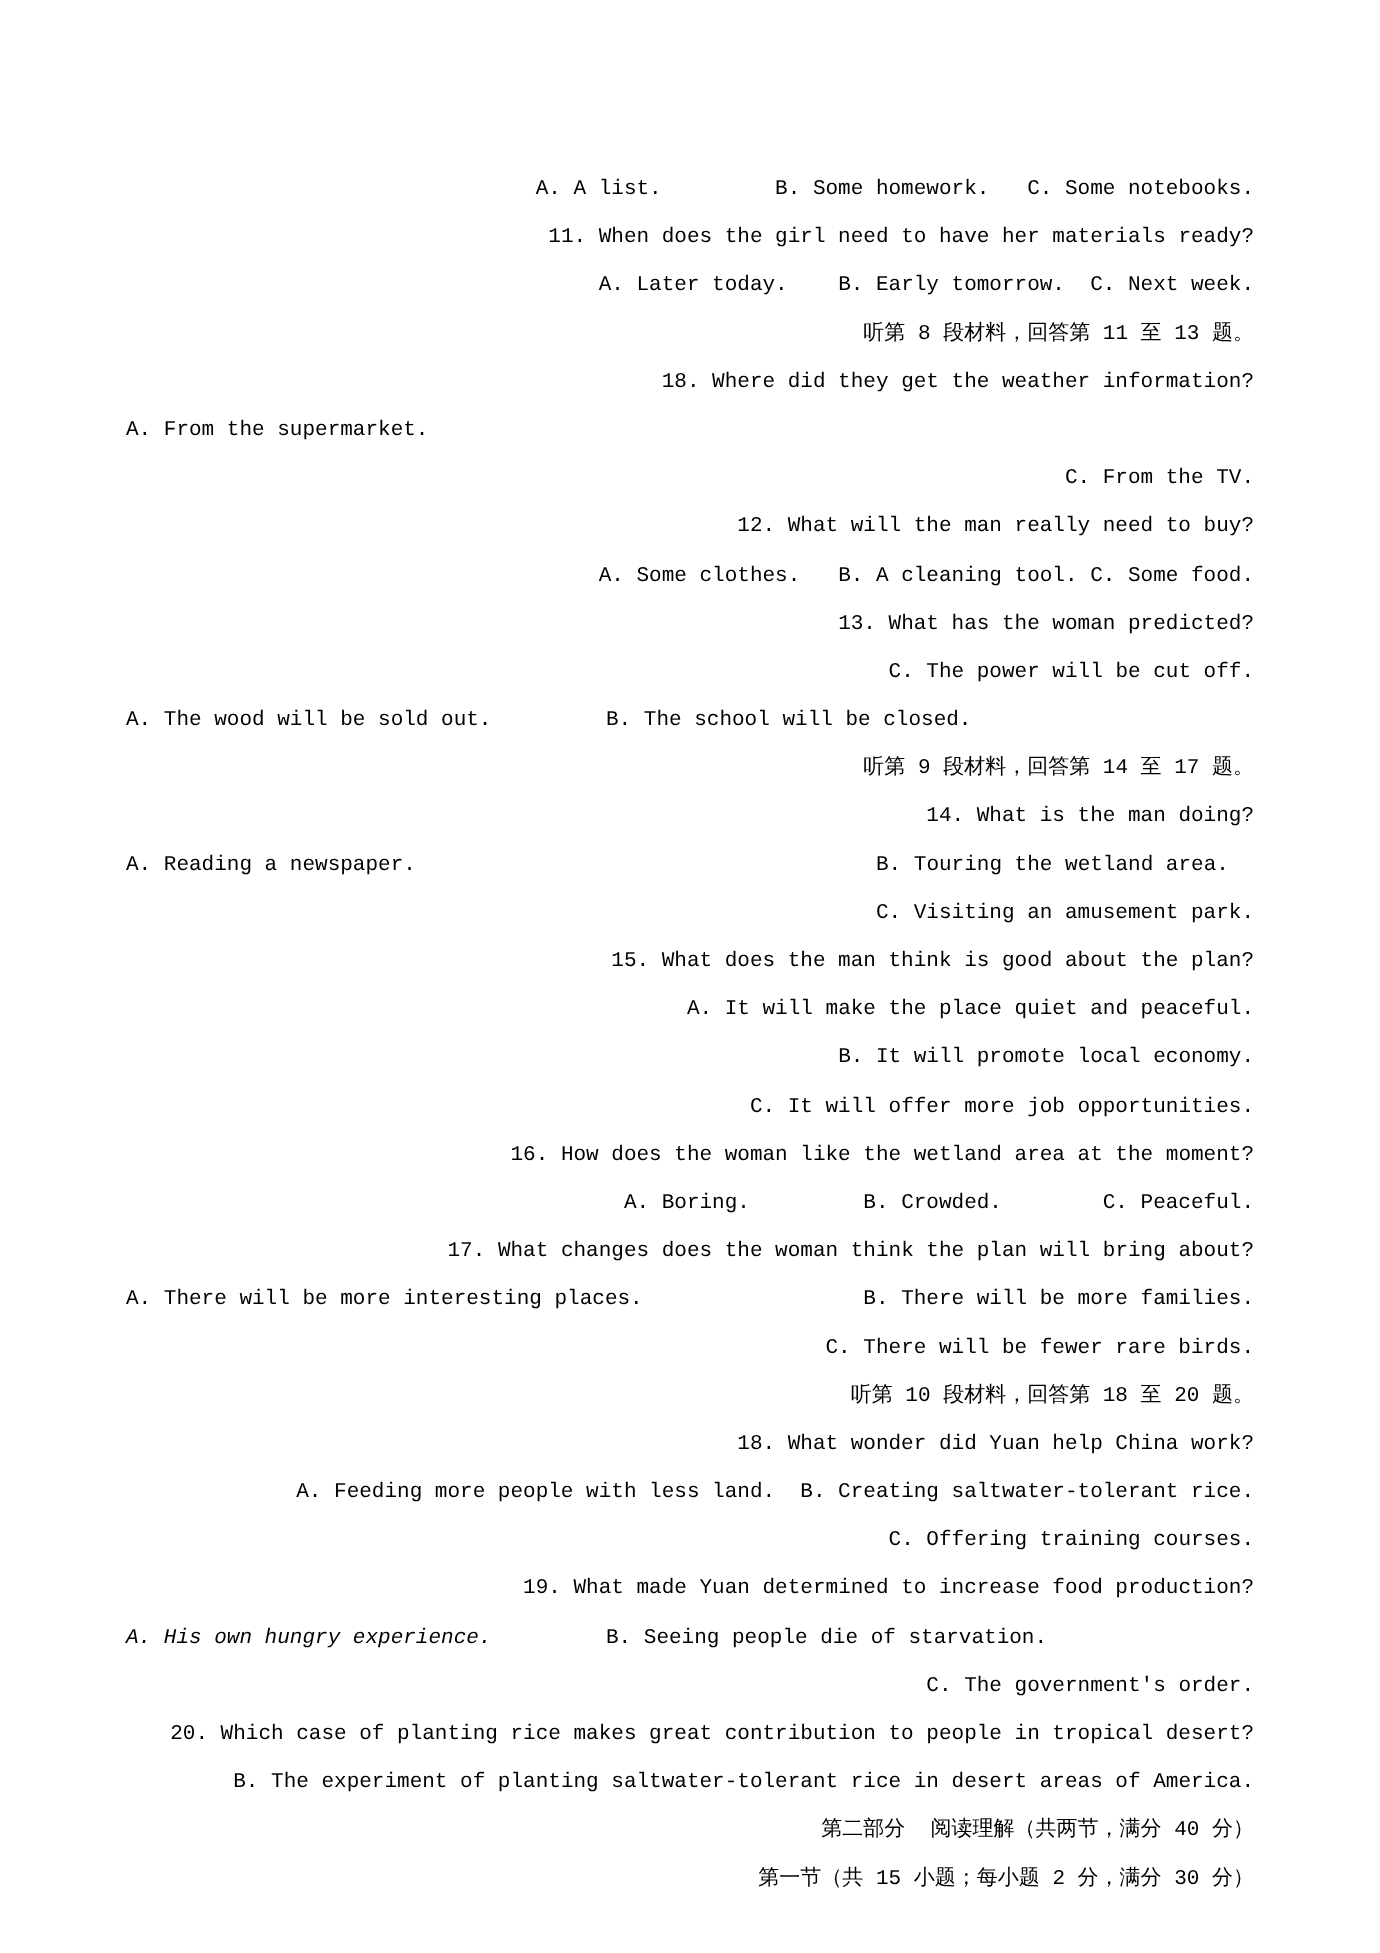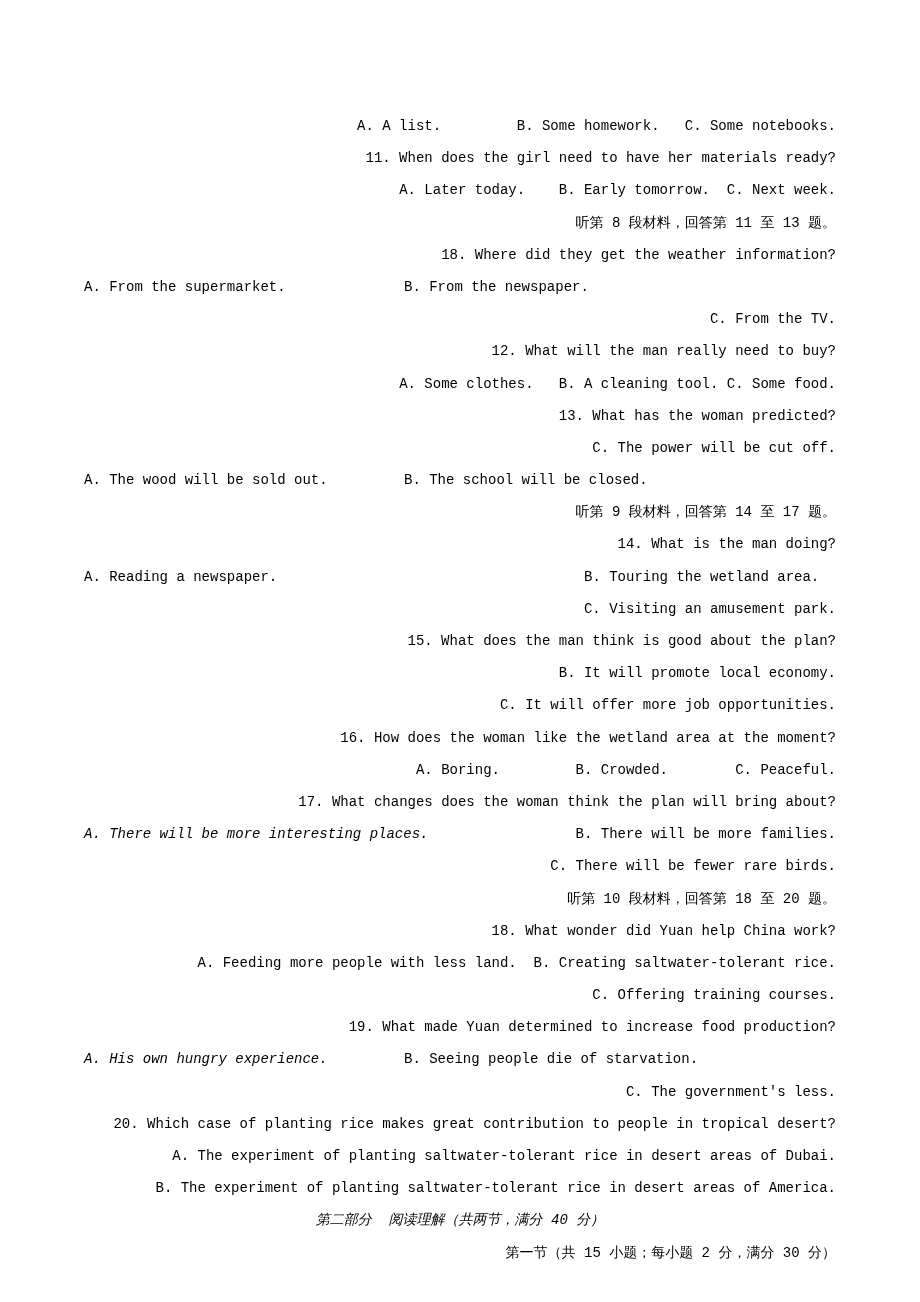--- a/index.html
+++ b/index.html
@@ -14,22 +14,21 @@
       font-size: 14px;
       color: #000000;
       padding: 110px 84px 50px 84px;
       line-height: 2.3;
     }
     .line {
       white-space: pre;
       font-family: "Courier New", "SimSun", monospace;
     }
     .center {
-      text-align: center;
-      font-style: italic;
+      text-align: right;
     }
     .single-col {
       display: block;
       text-align: right;
     }
     .two-col {
       display: flex;
       align-items: center;
     }
     .col-right {
@@ -38,44 +37,44 @@
   </style>
 </head>
 <body>
 
 <div id="content">
     <div class="line single-col">A. A list.         B. Some homework.   C. Some notebooks.</div>
     <div class="line single-col">11. When does the girl need to have her materials ready?</div>
     <div class="line single-col">A. Later today.    B. Early tomorrow.  C. Next week.</div>
     <div class="line single-col">听第 8 段材料，回答第 11 至 13 题。</div>
     <div class="line single-col">18. Where did they get the weather information?</div>
-    <div class="line two-col"><span style="display: inline-block; width: 320px;">A. From the supermarket.</span><span class="col-right">B. From the newspaper.</span></div>
+    <div class="line two-col"><span style="display: inline-block; width: 320px;">A. From the supermarket.</span></div>
     <div class="line single-col">C. From the TV.</div>
     <div class="line single-col">12. What will the man really need to buy?</div>
     <div class="line single-col">A. Some clothes.   B. A cleaning tool. C. Some food.</div>
     <div class="line single-col">13. What has the woman predicted?</div>
     <div class="line single-col">C. The power will be cut off.</div>
     <div class="line two-col"><span style="display: inline-block; width: 320px;">A. The wood will be sold out.</span><span class="col-right">B. The school will be closed.</span></div>
     <div class="line single-col">听第 9 段材料，回答第 14 至 17 题。</div>
     <div class="line single-col">14. What is the man doing?</div>
     <div class="line two-col"><span style="display: inline-block; width: 500px;">A. Reading a newspaper.</span><span class="col-right">B. Touring the wetland area.</span></div>
     <div class="line single-col">C. Visiting an amusement park.</div>
     <div class="line single-col">15. What does the man think is good about the plan?</div>
+    <div class="line single-col">A. It will make the place quiet and peaceful.</div>
     <div class="line single-col">B. It will promote local economy.</div>
     <div class="line single-col">C. It will offer more job opportunities.</div>
     <div class="line single-col">16. How does the woman like the wetland area at the moment?</div>
     <div class="line single-col">A. Boring.         B. Crowded.        C. Peaceful.</div>
     <div class="line single-col">17. What changes does the woman think the plan will bring about?</div>
-    <div class="line two-col"><span style="display: inline-block; width: 500px; font-style: italic;">A. There will be more interesting places.</span><span class="col-right">B. There will be more families.</span></div>
+    <div class="line two-col"><span style="display: inline-block; width: 500px;">A. There will be more interesting places.</span><span class="col-right">B. There will be more families.</span></div>
     <div class="line single-col">C. There will be fewer rare birds.</div>
     <div class="line single-col">听第 10 段材料，回答第 18 至 20 题。</div>
     <div class="line single-col">18. What wonder did Yuan help China work?</div>
     <div class="line single-col">A. Feeding more people with less land.  B. Creating saltwater-tolerant rice.</div>
     <div class="line single-col">C. Offering training courses.</div>
     <div class="line single-col">19. What made Yuan determined to increase food production?</div>
     <div class="line two-col"><span style="display: inline-block; width: 320px; font-style: italic;">A. His own hungry experience.</span><span class="col-right">B. Seeing people die of starvation.</span></div>
-    <div class="line single-col">C. The government's less.</div>
+    <div class="line single-col">C. The government's order.</div>
     <div class="line single-col">20. Which case of planting rice makes great contribution to people in tropical desert?</div>
-    <div class="line single-col">A. The experiment of planting saltwater-tolerant rice in desert areas of Dubai.</div>
     <div class="line single-col">B. The experiment of planting saltwater-tolerant rice in desert areas of America.</div>
     <div class="line center">第二部分  阅读理解（共两节，满分 40 分）</div>
     <div class="line single-col">第一节（共 15 小题；每小题 2 分，满分 30 分）</div>
   </div>
 
 </body></html>

